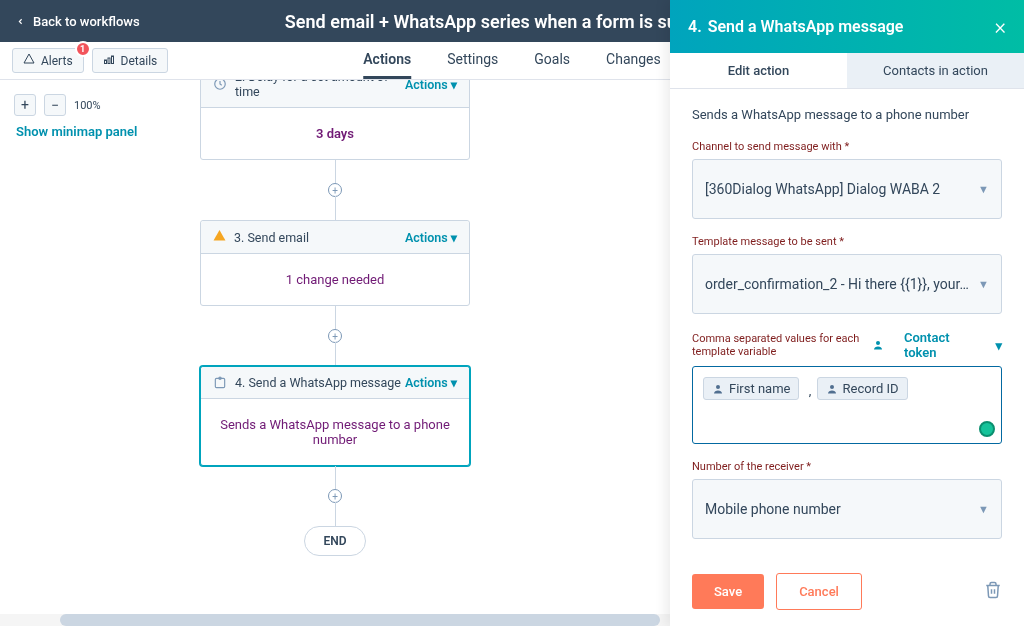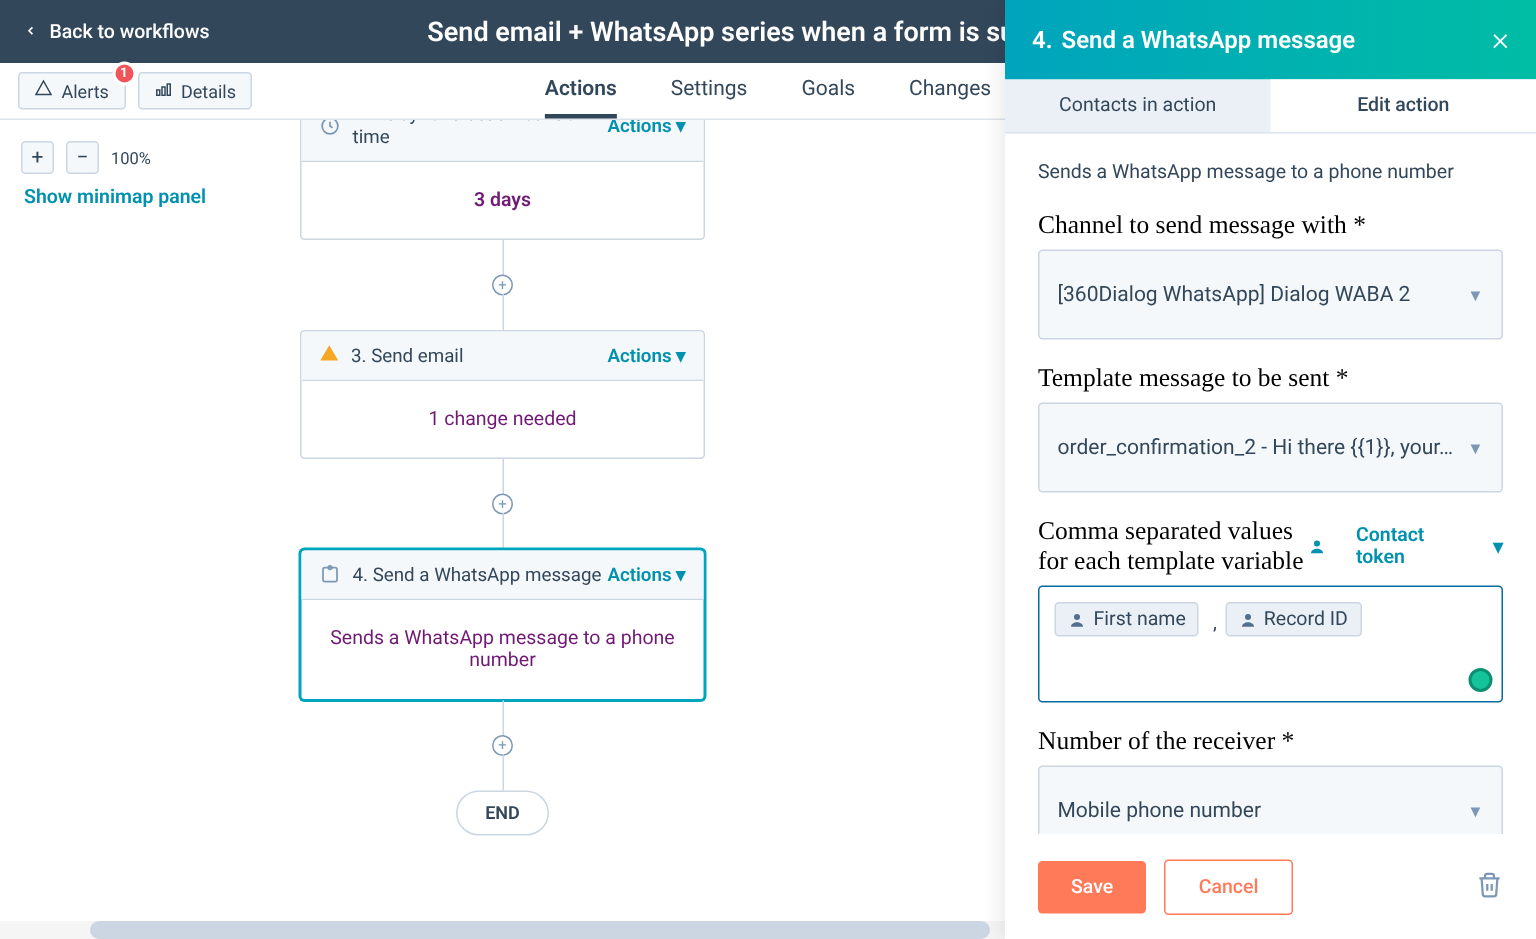--- a/index.html
+++ b/index.html
@@ -46,21 +46,21 @@
 
 .panel { position: absolute; top: 0; right: 0; width: 354px; height: 100%; background: #fff; display: flex; flex-direction: column; box-shadow: -4px 0 12px rgba(0,0,0,0.08); }
 .panel-head { background: linear-gradient(90deg, #00a4bd 0%, #00bda5 100%); color: #fff; padding: 14px 18px; display: flex; align-items: center; justify-content: space-between; }
 .panel-title { font-size: 16px; font-weight: 600; display: flex; gap: 6px; }
 .close-x { cursor: pointer; font-size: 22px; font-weight: 300; }
 .panel-tabs { display: flex; border-bottom: 1px solid #dfe3eb; background: #eaf0f6; }
 .ptab { flex: 1; text-align: center; padding: 10px 0; font-size: 13px; color: #33475b; cursor: pointer; }
 .ptab.active { background: #fff; font-weight: 500; }
 .panel-body { flex: 1; padding: 18px 22px; overflow-y: auto; font-size: 13px; color: #33475b; }
 .desc { margin-bottom: 18px; }
-.field-label { font-size: 17px; color: #000000; margin-bottom: 6px; font-family: Liberation Serif, serif; }
+.field-label { font-size: 11px; color: #7f1d1d; margin-bottom: 6px; }
 .select { border: 1px solid #cbd6e2; border-radius: 3px; padding: 21px 12px; display: flex; justify-content: space-between; align-items: center; font-size: 14px; color: #33475b; cursor: pointer; margin-bottom: 16px; background: #f5f8fa; }
 .select .text { white-space: nowrap; overflow: hidden; text-overflow: ellipsis; }
 .caret { color: #7c98b6; font-size: 11px; }
 .label-row { display: flex; justify-content: space-between; align-items: center; margin-bottom: 6px; }
 .token-link { color: #0091ae; font-size: 13px; font-weight: 600; display: flex; align-items: center; gap: 20px; cursor: pointer; }
 .tokens-box { border: 1px solid #0369a1; border-radius: 3px; padding: 10px; min-height: 78px; background: #fff; margin-bottom: 16px; position: relative; }
 .chip { display: inline-flex; align-items: center; gap: 5px; background: #eaf0f6; border: 1px solid #cbd6e2; border-radius: 3px; padding: 3px 8px; font-size: 13px; color: #33475b; margin-right: 4px; }
 .comma { margin: 0 2px; }
 .grammarly { position: absolute; bottom: 6px; right: 6px; width: 16px; height: 16px; border-radius: 50%; background: #15c39a; border: 2px solid #0a8f6f; }
 .panel-footer { padding: 16px 22px; display: flex; align-items: center; gap: 12px; border-top: 1px solid #fff; }
@@ -197,22 +197,22 @@
 <div class="panel">
   <div class="panel-head">
     <div class="panel-title">
       <span>4.</span>
       <span>Send a WhatsApp message</span>
     </div>
     <div class="close-x">×</div>
   </div>
 
   <div class="panel-tabs">
+    <div class="ptab active">Edit action</div>
     <div class="ptab">Contacts in action</div>
-    <div class="ptab active">Edit action</div>
   </div>
 
   <div class="panel-body">
     <div class="desc">Sends a WhatsApp message to a phone number</div>
 
     <div class="field-label">Channel to send message with *</div>
     <div class="select">
       <span class="text">[360Dialog WhatsApp] Dialog WABA 2</span>
       <span class="caret">▼</span>
     </div>

